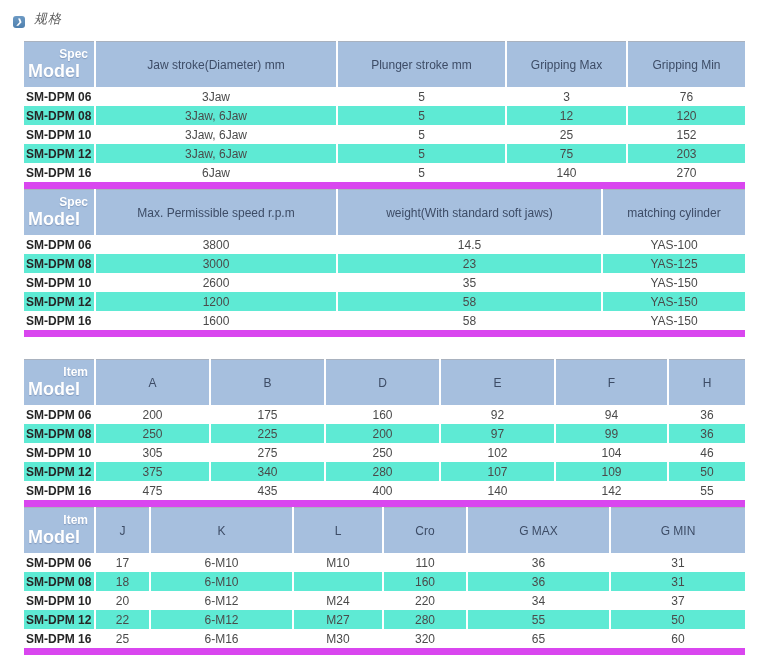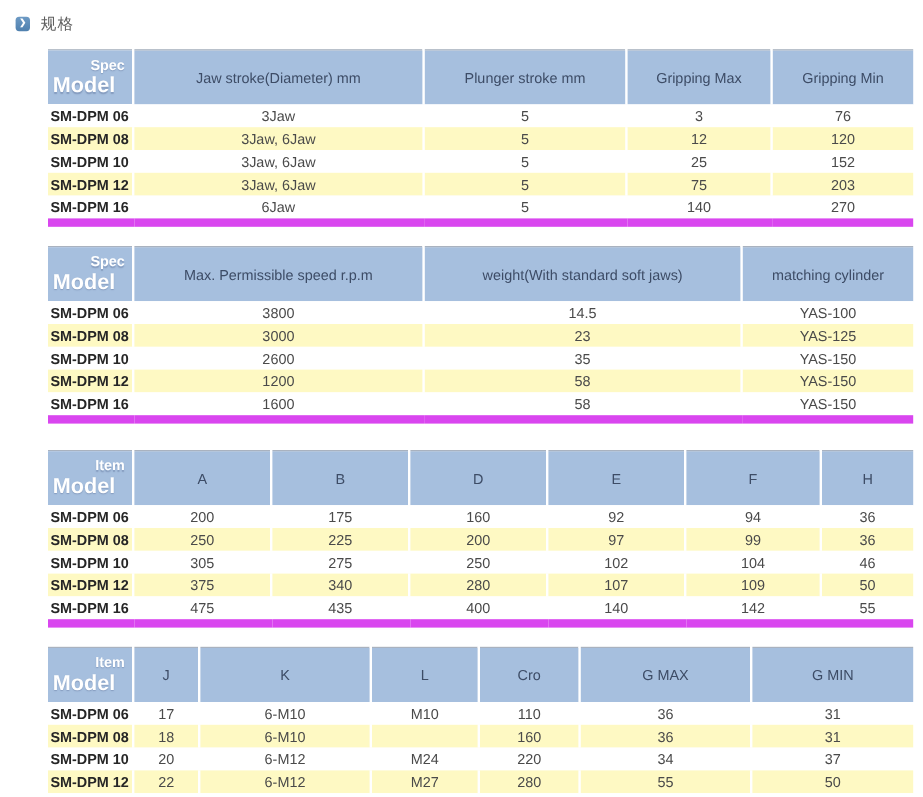--- a/index.html
+++ b/index.html
@@ -11,43 +11,44 @@
   body {
     width: 769px;
     height: 664px;
     overflow: hidden;
   }
   .page {
     padding: 12px 0 0 24px;
   }
   .section-title {
     display: flex;
-    align-items: center;
+    align-items: flex-end;
     gap: 9px;
     height: 16px;
     margin-left: -11px;
+    font-style: italic;
   }
   .bullet {
     width: 12px;
     height: 12px;
     background: linear-gradient(180deg, #6d9ac4 0%, #4f80ae 100%);
     border-radius: 3px;
     color: #ffffff;
     font-size: 7px;
     line-height: 12px;
     text-align: center;
     display: inline-block;
     font-weight: bold;
   }
   .title-text {
     font-size: 13px;
     color: #5f5f5f;
     letter-spacing: 1px;
   }
-  .tbl-mount { margin: 16px; }
+  .tbl-mount { margin: 0; }
   .tbl-mount.first-table { margin-top: 13px; }
   .section.gap-top { margin-top: 22px; }
 
   table.spec-table {
     border-collapse: collapse;
     table-layout: fixed;
     width: 721px;
     border-top: 1px solid #a9b2bf;
     font-size: 12px;
   }
@@ -95,21 +96,21 @@
     padding: 0;
     background: #ffffff;
   }
   table.spec-table td.model {
     text-align: left;
     padding-left: 2px;
     font-weight: bold;
     color: #262626;
   }
   table.spec-table tr.stripe td {
-    background: #fef9c3;
+    background: #5eead4;
   }
   table.spec-table tbody tr:last-child td {
     border-bottom: 7px solid #d946ef;
   }
 </style>
 </head>
 <body>
 
 <div class="page">
 

